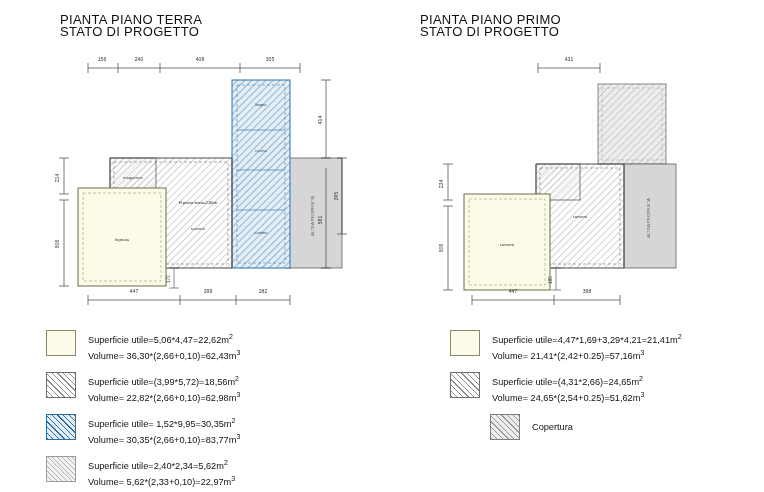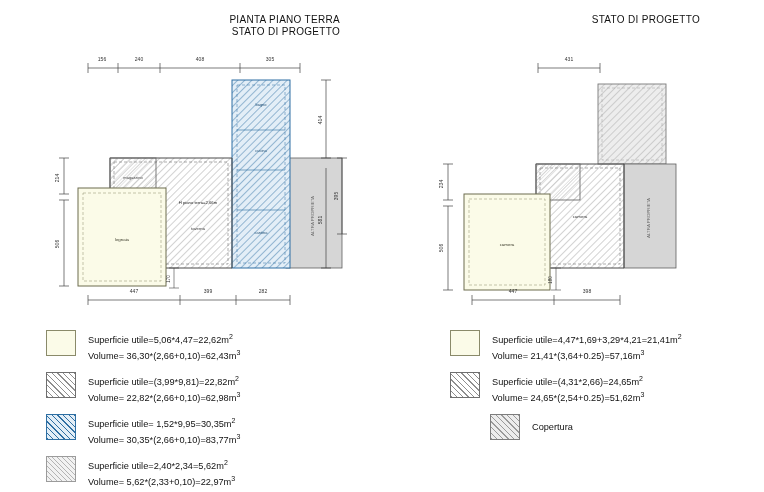--- a/index.html
+++ b/index.html
@@ -17,22 +17,22 @@
   }
   .page {
     position: relative;
     width: 764px;
     height: 492px;
   }
 
   
   .plan-title {
     position: absolute;
-    text-align: right;
-    font-size: 10px;
+    text-align: left;
+    font-size: 13px;
     line-height: 12px;
     letter-spacing: 0.3px;
     color: #111;
     white-space: nowrap;
   }
   .plan-title .l1 { display: block; }
   .plan-title .l2 { display: block; }
 
   
   .drawing {
@@ -96,20 +96,21 @@
 <body>
 
 <div class="page">
 
   <div class="plan-title" style="left:60px; top:14px; width:280px;">
     <span class="l1">PIANTA PIANO TERRA</span>
     <span class="l2">STATO DI PROGETTO</span>
   </div>
 
   <div class="plan-title" style="left:420px; top:14px; width:280px;">
+    <span class="l1">PIANTA PIANO PRIMO</span>
     <span class="l2">STATO DI PROGETTO</span>
   </div>
 
   <div class="drawing" style="left:50px; top:48px;">
     <svg width="310" height="262" viewBox="0 0 310 262" xmlns="http://www.w3.org/2000/svg">
       <defs>
         <pattern id="hg" width="5" height="5" patternTransform="rotate(45)" patternUnits="userSpaceOnUse">
           <line x1="0" y1="0" x2="0" y2="5" stroke="#8e8e8e" stroke-width="0.8"></line>
         </pattern>
         <pattern id="hb" width="5" height="5" patternTransform="rotate(45)" patternUnits="userSpaceOnUse">
@@ -282,21 +283,21 @@
       <div class="swatch sw-cream"></div>
       <div class="legend-text">
         <span class="ln"><span>Superficie utile=5,06*4,47=22,62m</span><sup>2</sup></span>
         <span class="ln"><span>Volume= 36,30*(2,66+0,10)=62,43m</span><sup>3</sup></span>
       </div>
     </div>
 
     <div class="legend-row">
       <div class="swatch sw-hatch-grey"></div>
       <div class="legend-text">
-        <span class="ln"><span>Superficie utile=(3,99*9,81)=22,82m</span><sup>2</sup></span>
+        <span class="ln"><span>Superficie utile=(3,99*5,72)=18,56m</span><sup>2</sup></span>
         <span class="ln"><span>Volume= 22,82*(2,66+0,10)=62,98m</span><sup>3</sup></span>
       </div>
     </div>
 
     <div class="legend-row">
       <div class="swatch sw-hatch-blue"></div>
       <div class="legend-text">
         <span class="ln"><span>Superficie utile= 1,52*9,95=30,35m</span><sup>2</sup></span>
         <span class="ln"><span>Volume= 30,35*(2,66+0,10)=83,77m</span><sup>3</sup></span>
       </div>
@@ -311,21 +312,21 @@
     </div>
 
   </div>
 
   <div class="legend" style="left:450px; top:330px; width:310px;">
 
     <div class="legend-row">
       <div class="swatch sw-cream"></div>
       <div class="legend-text">
         <span class="ln"><span>Superficie utile=4,47*1,69+3,29*4,21=21,41m</span><sup>2</sup></span>
-        <span class="ln"><span>Volume= 21,41*(3,64+0.25)=57,16m</span><sup>3</sup></span>
+        <span class="ln"><span>Volume= 21,41*(2,42+0.25)=57,16m</span><sup>3</sup></span>
       </div>
     </div>
 
     <div class="legend-row">
       <div class="swatch sw-hatch-grey"></div>
       <div class="legend-text">
         <span class="ln"><span>Superficie utile=(4,31*2,66)=24,65m</span><sup>2</sup></span>
         <span class="ln"><span>Volume= 24,65*(2,54+0.25)=51,62m</span><sup>3</sup></span>
       </div>
     </div>

